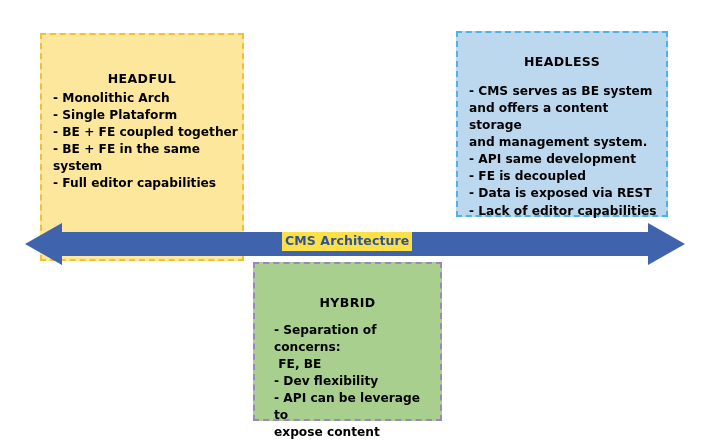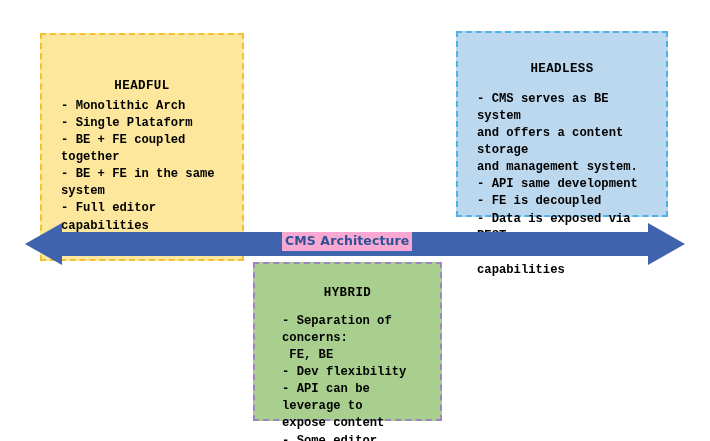--- a/index.html
+++ b/index.html
@@ -18,22 +18,21 @@
 
   .canvas {
     position: absolute;
     inset: 0;
   }
 
   
   .box {
     position: absolute;
     box-sizing: border-box;
-    padding: 12px;
-    font-family: Liberation Mono, monospace;
+    padding: 4px;
   }
   .box-title {
     text-align: center;
     font-weight: bold;
     font-size: 12.5px;
     color: #000000;
     letter-spacing: 0.4px;
     line-height: 1.2;
   }
   .box-body {
@@ -67,21 +66,21 @@
   #box-headless .box-body  { margin: 14px 0 0 7px; }
 
   #box-hybrid {
     left: 253px;
     top: 262px;
     width: 189px;
     height: 159px;
     background: #a9cf8e;
     border: 2px dashed #9a87bd;
   }
-  #box-hybrid .box-title { margin-top: 10px; }
+  #box-hybrid .box-title { margin-top: 27px; }
   #box-hybrid .box-body  { margin: 12px 0 0 15px; }
 
   
   #arrow-wrap {
     position: absolute;
     left: 25px;
     top: 218px;
     width: 660px;
     height: 52px;
   }
@@ -139,15 +138,15 @@
 expose content
 - Some editor
 capabilities</div>
   </div>
 
   <div id="arrow-wrap">
     <svg viewBox="0 0 660 52" xmlns="http://www.w3.org/2000/svg">
       <polygon id="arrow-shape" points="0,26 37,5 37,14 623,14 623,5 660,26 623,47 623,38 37,38 37,47" fill="#3f63ac"></polygon>
     </svg>
   </div>
-  <div id="arrow-label" style="color: rgb(46, 83, 149); background: #f9a8d4;">CMS Architecture</div>
+  <div id="arrow-label" style="color: rgb(46, 83, 149); background: #fde047;">CMS Architecture</div>
 
 </div>
 
 </body></html>

